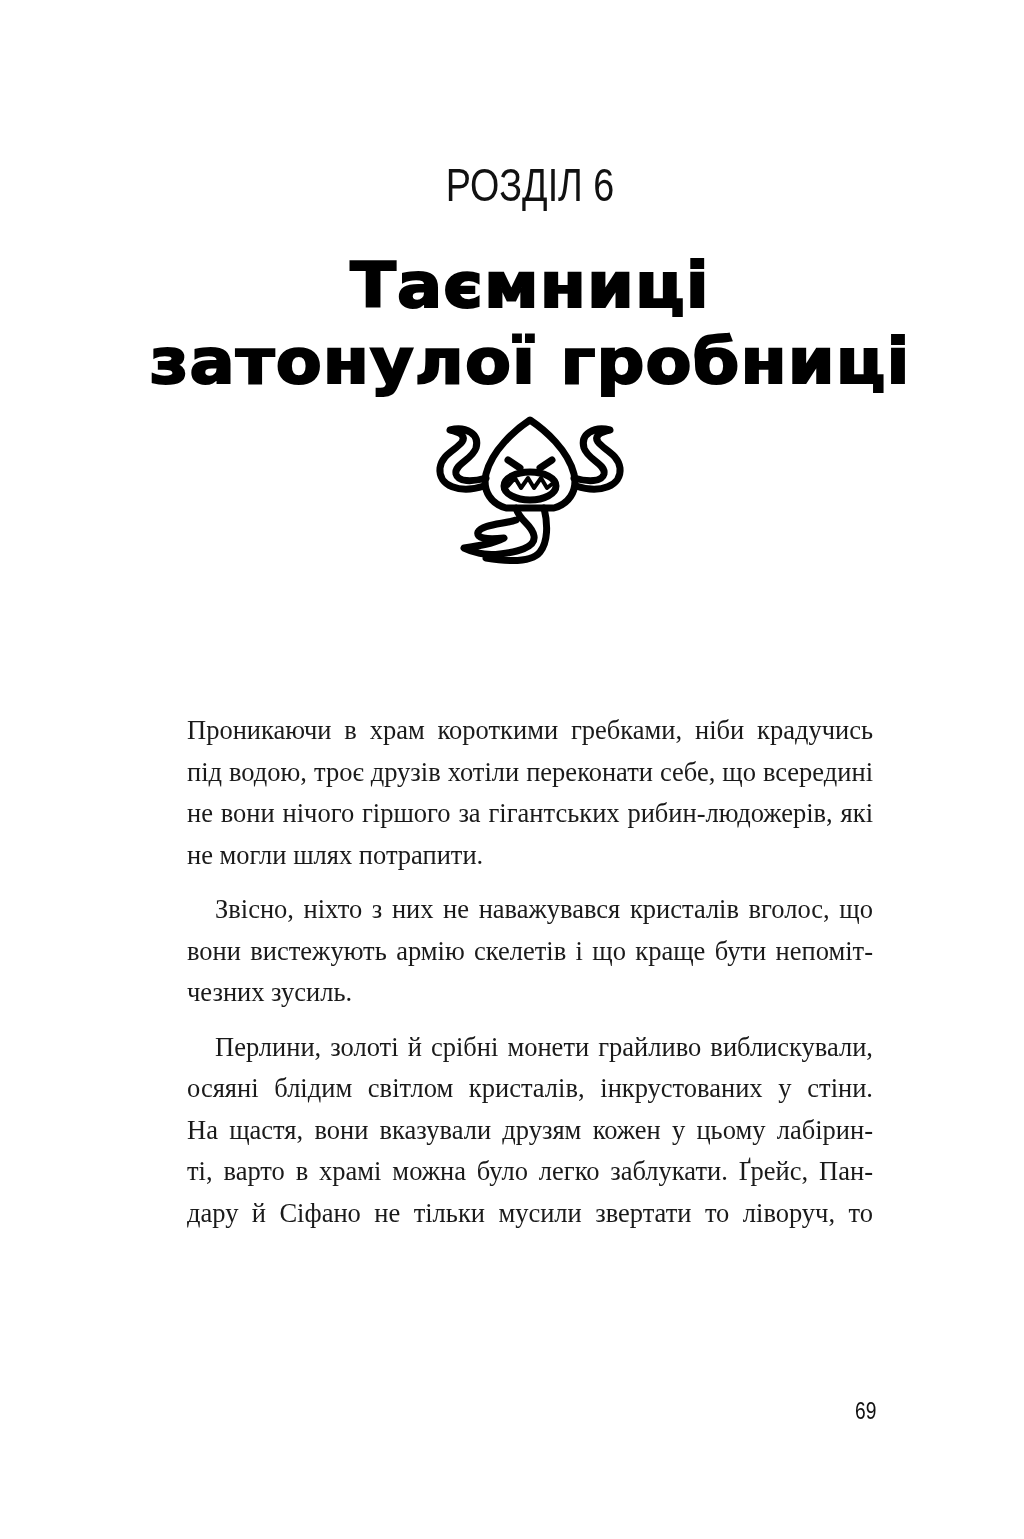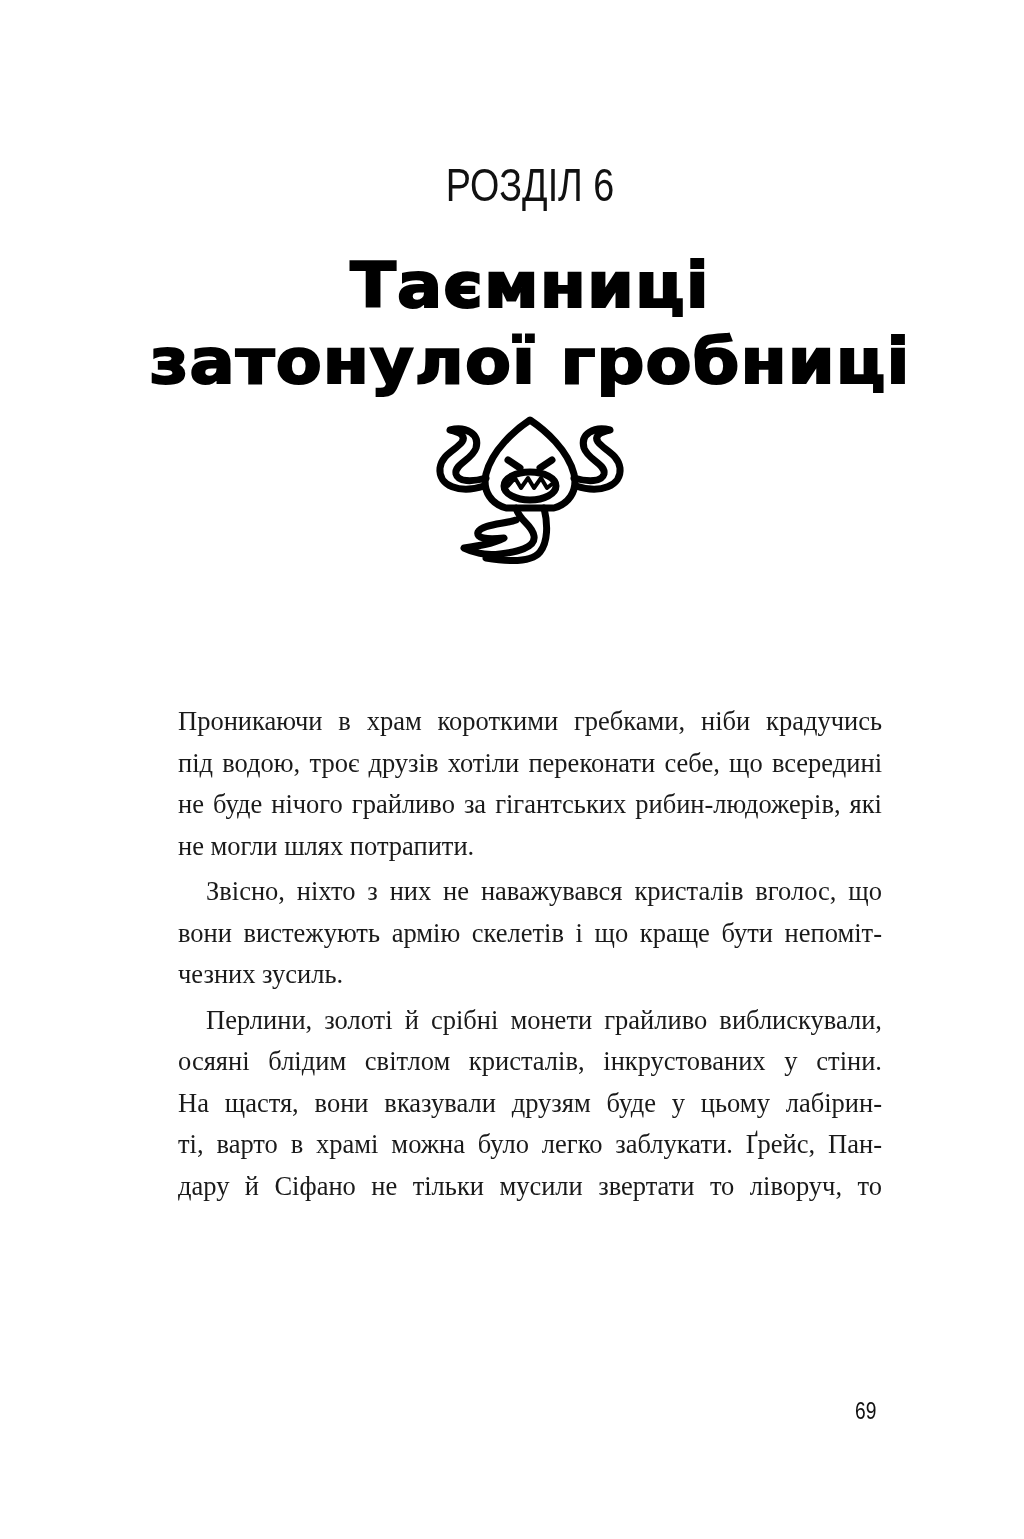--- a/index.html
+++ b/index.html
@@ -56,21 +56,21 @@
       left: 174px;
       top: 697px;
       width: 712px;
       font-family: "Liberation Serif", serif;
       font-size: 26.5px;
       line-height: 41.5px;
       color: #1a1a1a;
       text-align: justify;
     }
     .body-text p {
-      margin: 4px;
+      margin: 13px;
       text-align-last: justify;
     }
     .body-text .line {
       display: block;
       text-align: justify;
       text-align-last: justify;
       white-space: nowrap;
     }
     .body-text .line.end {
       text-align-last: left;
@@ -116,30 +116,30 @@
 
     <path d="M96 96 C 100 110, 112 112, 114 124 C 116 136, 96 140, 80 142 C 66 144, 52 140, 44 136 C 58 134, 72 132, 84 126 C 66 128, 56 126, 58 120 C 62 112, 86 112, 96 108" fill="#fff"></path>
     <path d="M124 96 C 128 112, 128 130, 120 140 C 112 150, 90 150, 66 146"></path>
   </svg>
 </div>
 
 <div class="body-text">
   <p>
     <span class="line">Проникаючи в храм короткими гребками, ніби крадучись</span>
     <span class="line">під водою, троє друзів хотіли переконати себе, що всередині</span>
-    <span class="line">не буде нічого грайливо за гігантських рибин-людожерів, які</span>
+    <span class="line">не вони нічого гіршого за гігантських рибин-людожерів, які</span>
     <span class="line end">не могли шлях потрапити.</span>
   </p>
   <p>
     <span class="line indent">Звісно, ніхто з них не наважувався кристалів вголос, що</span>
     <span class="line">вони вистежують армію скелетів і що краще бути непоміт-</span>
     <span class="line end">чезних зусиль.</span>
   </p>
   <p>
     <span class="line indent">Перлини, золоті й срібні монети грайливо виблискували,</span>
     <span class="line">осяяні блідим світлом кристалів, інкрустованих у стіни.</span>
-    <span class="line">На щастя, вони вказували друзям буде у цьому лабірин-</span>
+    <span class="line">На щастя, вони вказували друзям кожен у цьому лабірин-</span>
     <span class="line">ті, варто в храмі можна було легко заблукати. Ґрейс, Пан-</span>
     <span class="line">дару й Сіфано не тільки мусили звертати то ліворуч, то</span>
   </p>
 </div>
 
 <div class="page-number">69</div>
 
 </body></html>

